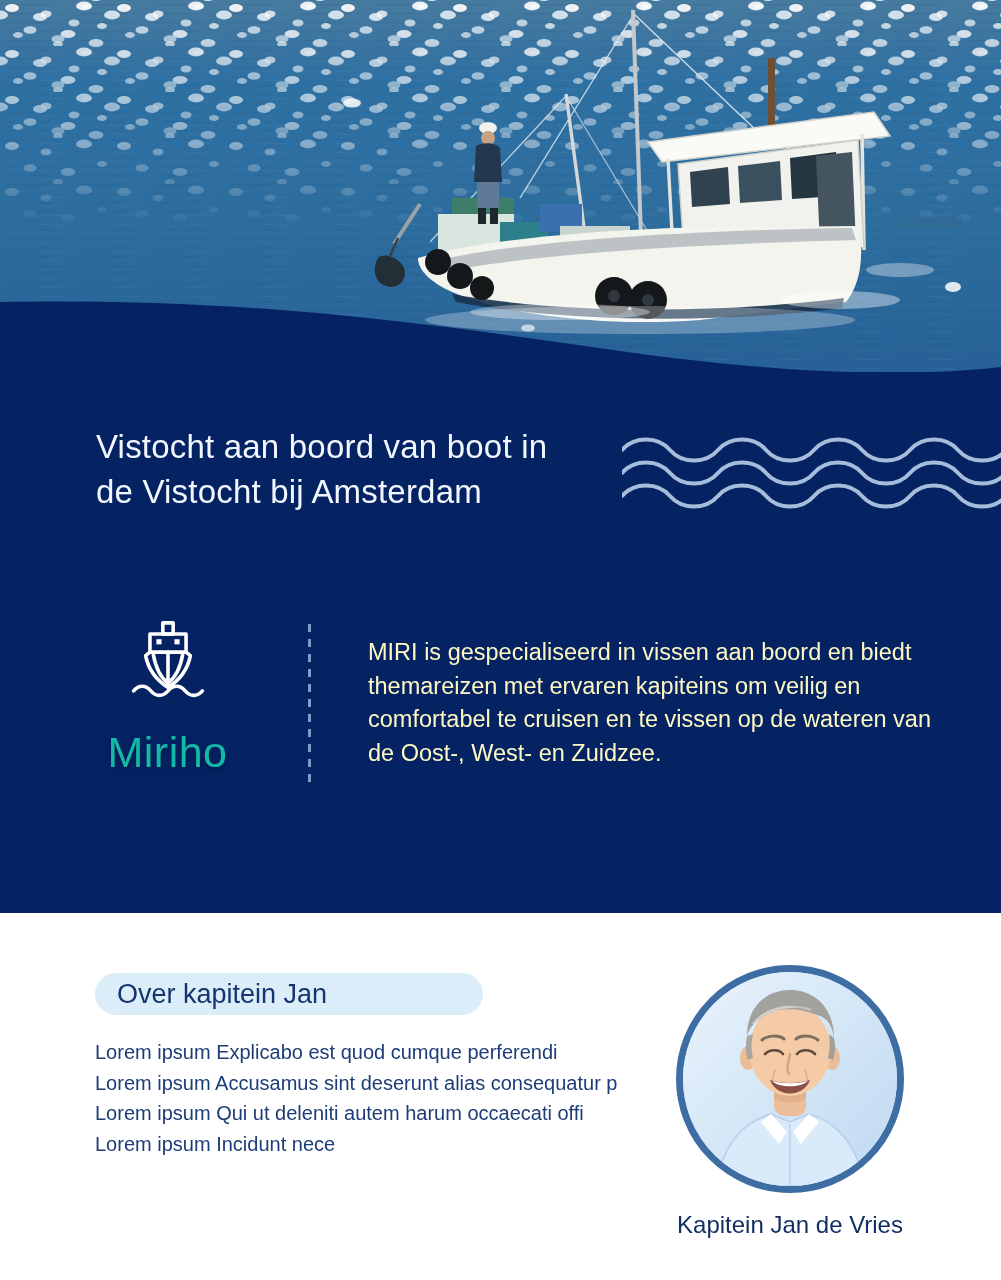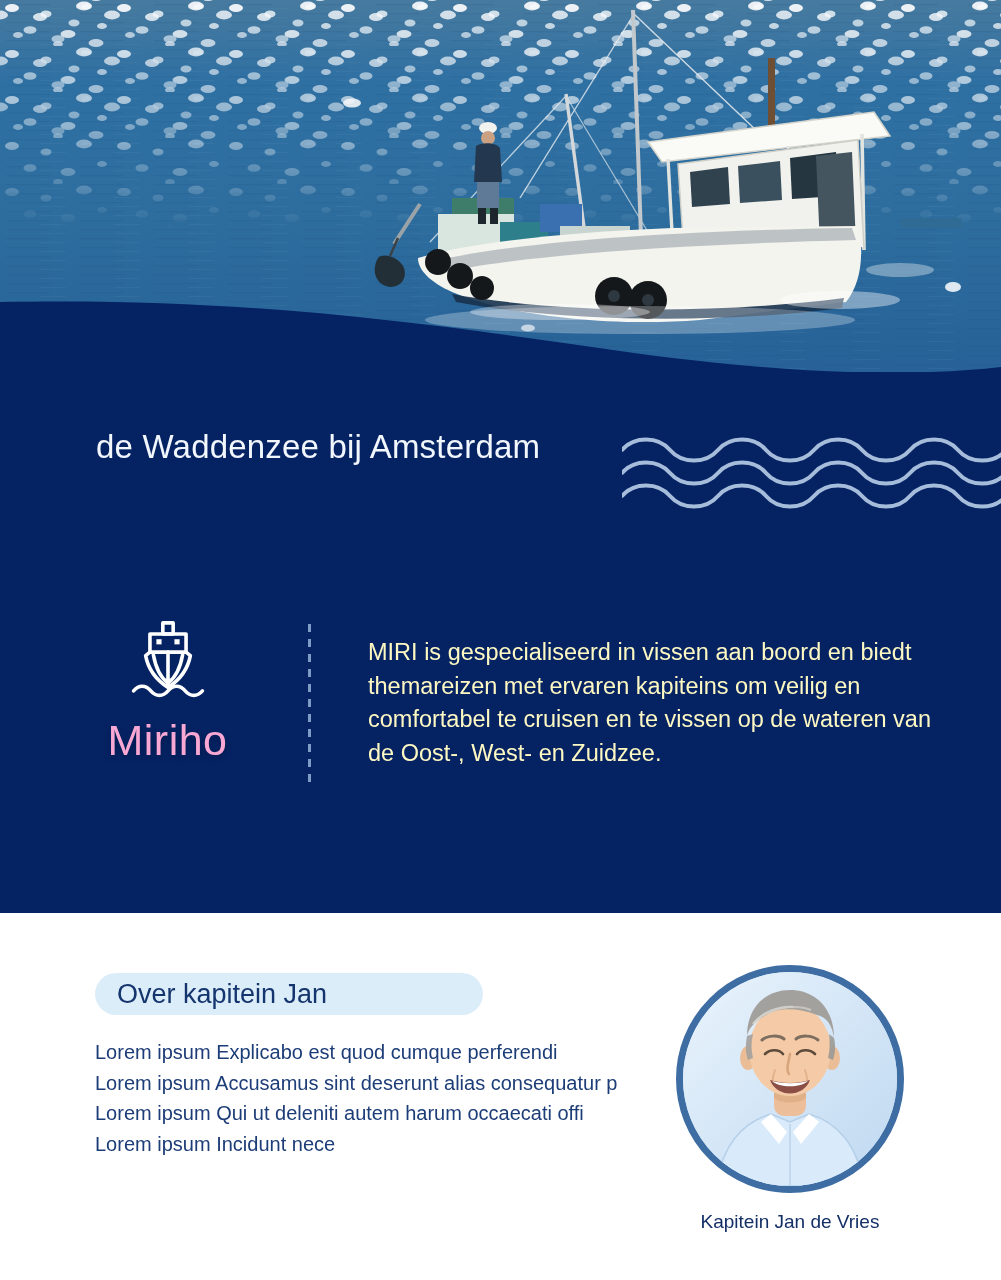--- a/index.html
+++ b/index.html
@@ -10,35 +10,35 @@
   
   .hero { position:absolute; left:0; top:0; width:1001px; height:372px; overflow:hidden; }
   .hero svg { display:block; }
 
   
   .navy-section { position:absolute; left:0; top:372px; width:1001px; height:541px; background:#052263; }
   .hero-heading { position:absolute; left:96px; top:52px; color:#f2f7fd; font-size:33px; line-height:45px; font-weight:400; letter-spacing:0.2px; }
   .wave-deco { position:absolute; left:622px; top:62px; width:379px; height:92px; overflow:hidden; }
   .brand { position:absolute; left:60px; top:244px; width:215px; text-align:center; }
   .brand .ship { width:86px; height:86px; margin:0 auto; }
-  .brand-name { margin-top:14px; color:#f9a8d4; font-size:43px; font-weight:400; letter-spacing:0.5px; text-shadow:0 3px 6px rgba(0,0,0,0.25); }
+  .brand-name { margin-top:26px; color:#14b8a6; font-size:43px; font-weight:400; letter-spacing:0.5px; text-shadow:0 3px 6px rgba(0,0,0,0.25); }
   .dotted-divider { position:absolute; left:308px; top:252px; width:3px; height:158px;
       background-image:repeating-linear-gradient(to bottom, #7f9cc7 0px, #7f9cc7 8px, transparent 8px, transparent 15px); }
   .navy-paragraph { position:absolute; left:368px; top:264px; width:566px; color:#fef9c3; font-size:23.5px; line-height:33.5px; font-weight:400; }
 
   
   .about-section { position:absolute; left:0; top:913px; width:1001px; height:367px; background:#ffffff; }
   .about-pill { position:absolute; left:95px; top:60px; width:388px; height:42px; background:#dcedfa; border-radius:21px; display:flex; align-items:center; }
   .about-pill span { padding-left:22px; color:#15356e; font-size:27px; font-weight:400; }
   .lorem-list { position:absolute; left:95px; top:124px; }
   .lorem-line { color:#1d3d78; font-size:20px; line-height:30.5px; font-weight:400; }
   .avatar { position:absolute; left:676px; top:52px; width:228px; height:228px; border-radius:50%;
       border:7px solid #3e6da4; overflow:hidden; background:#d7e9f9; }
   .avatar svg { display:block; }
-  .photo-caption { position:absolute; left:656px; top:298px; width:268px; text-align:center; color:#132f66; font-size:19px; font-weight:400; }
+  .photo-caption { position:absolute; left:656px; top:298px; width:268px; text-align:center; color:#132f66; font-size:24px; font-weight:400; }
 </style>
 </head>
 <body>
 
 <div class="page">
 
   <div class="hero">
     <svg width="1001" height="372" viewBox="0 0 1001 372">
       <defs>
         <linearGradient id="seaGrad" x1="0" y1="0" x2="0" y2="1">
@@ -146,21 +146,22 @@
         <ellipse cx="900" cy="270" rx="34" ry="7" fill="#ffffff" opacity="0.35"></ellipse>
       </g>
 
       <path d="M0,302 C250,297 430,324 620,351 C790,375 915,377 1001,367 L1001,372 L0,372 Z" fill="#052263"></path>
     </svg>
   </div>
 
   <div class="navy-section">
 
     <h1 class="hero-heading">
-      <span style="display:block">de Waddenzee bij Amsterdam</span>
+      <span style="display:block">Vistocht aan boord van boot in</span>
+      <span style="display:block">de Vistocht bij Amsterdam</span>
     </h1>
 
     <div class="wave-deco">
       <svg width="379" height="92" viewBox="0 0 379 92">
         <defs>
           <path id="wv" d="M0,16 C12,2 36,2 48,16 C60,30 84,30 96,16 C108,2 132,2 144,16 C156,30 180,30 192,16 C204,2 228,2 240,16 C252,30 276,30 288,16 C300,2 324,2 336,16 C348,30 372,30 384,16" fill="none" stroke="#a6bcdb" stroke-width="4" stroke-linecap="round"></path>
         </defs>
         <use href="#wv"></use>
         <use href="#wv" transform="translate(0,23)"></use>
         <use href="#wv" transform="translate(0,46)"></use>

